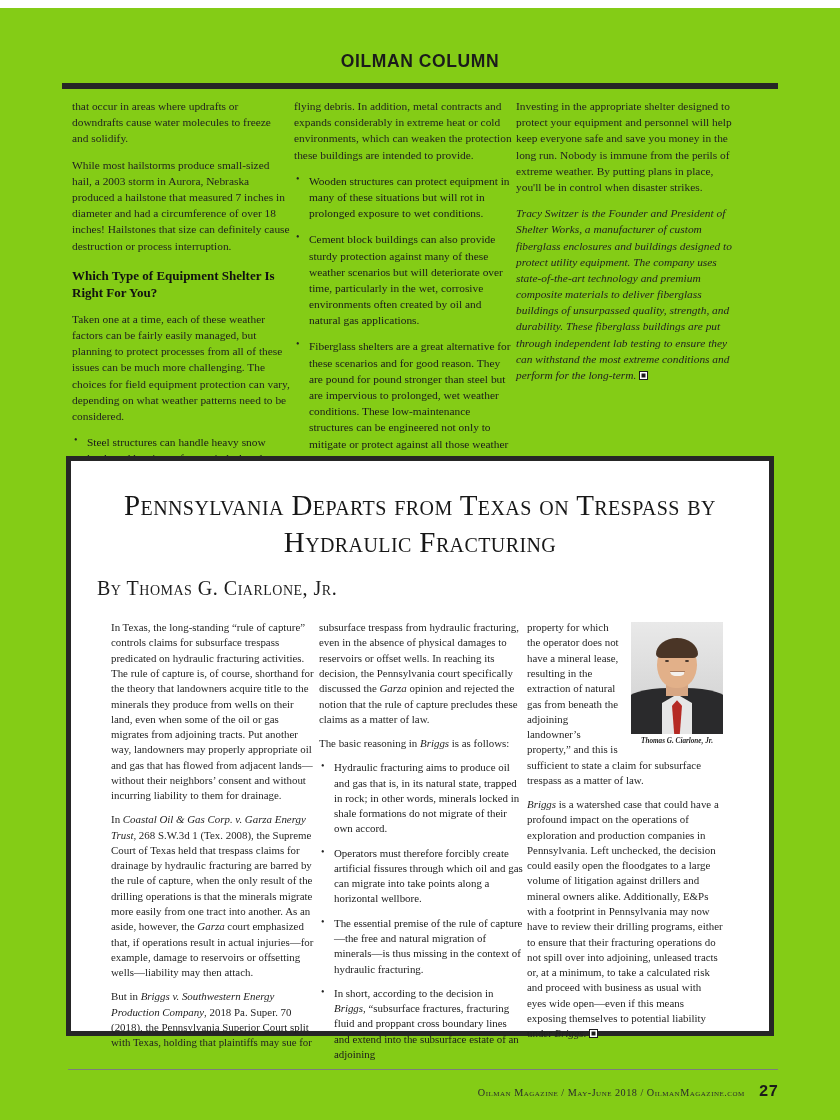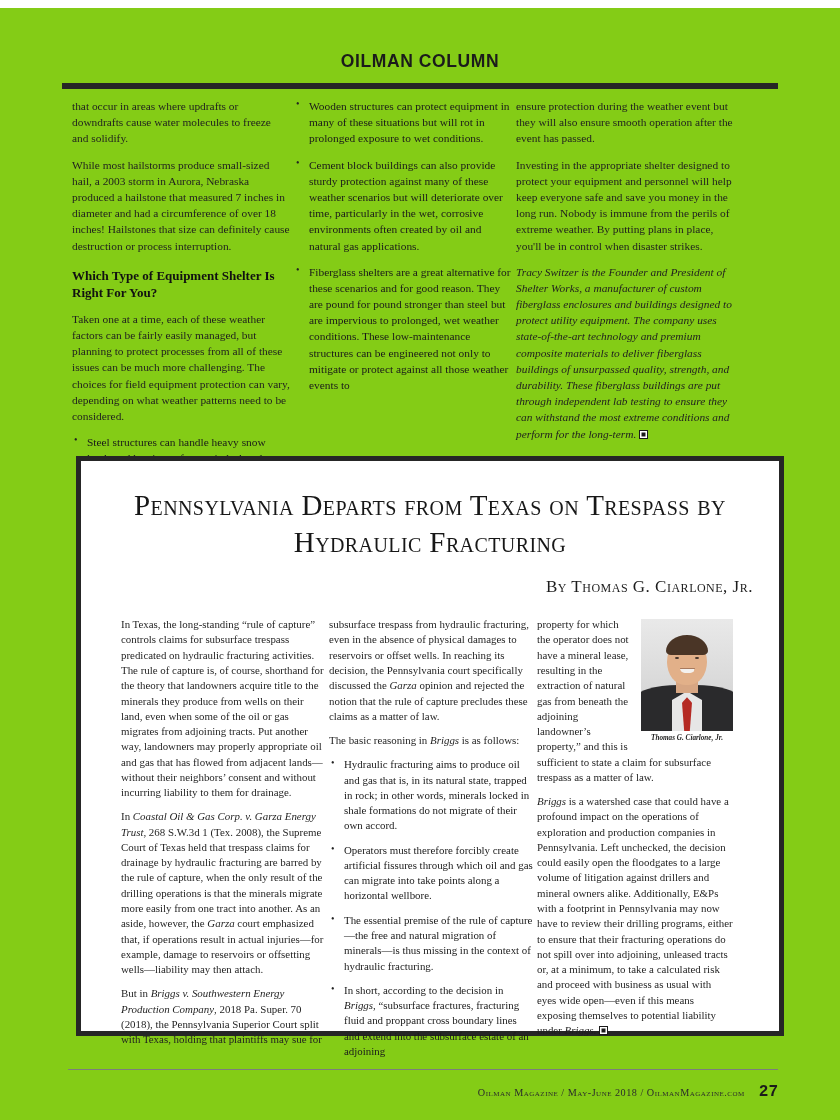--- a/index.html
+++ b/index.html
@@ -106,21 +106,21 @@
     background: #1a1a1a;
     border: 1.5px solid #1a1a1a;
     box-shadow: inset 0 0 0 1.5px #fff;
     vertical-align: -1px;
     margin-left: 3px;
   }
 
   
   .feature {
     position: absolute;
-    left: 76px;
+    left: 66px;
     top: 448px;
     width: 708px;
     height: 580px;
     border: 5px solid #262626;
     box-sizing: border-box;
     background: #fff;
   }
   .feature-inner {
     padding: 26px 26px 14px 26px;
   }
@@ -128,22 +128,22 @@
     text-align: center;
     font-size: 29px;
     line-height: 1.28;
     font-variant: small-caps;
     letter-spacing: 0.4px;
     color: #171717;
     margin: 0 14px;
     font-weight: normal;
   }
   .feature-byline {
-    text-align: right;
-    font-size: 17px;
+    text-align: left;
+    font-size: 20px;
     font-variant: small-caps;
     letter-spacing: 0.5px;
     margin-top: 16px;
     margin-bottom: 20px;
     color: #1d1d1d;
   }
   .feature-cols {
     display: flex;
     gap: 4px;
     padding: 0 14px;
@@ -325,29 +325,29 @@
       <p>that occur in areas where updrafts or downdrafts cause water molecules to freeze and solidify.</p>
       <p>While most hailstorms produce small-sized hail, a 2003 storm in Aurora, Nebraska produced a hailstone that measured 7 inches in diameter and had a circumference of over 18 inches! Hailstones that size can definitely cause destruction or process interruption.</p>
       <h3>Which Type of Equipment Shelter Is Right For You?</h3>
       <p>Taken one at a time, each of these weather factors can be fairly easily managed, but planning to protect processes from all of these issues can be much more challenging. The choices for field equipment protection can vary, depending on what weather patterns need to be considered.</p>
       <ul class="bullets">
         <li>Steel structures can handle heavy snow loads and hurricane-force winds, but they are subject to corrosion in wet weather, flooding or areas of high humidity. They could also be dented by a hailstorm or by</li>
       </ul>
     </div>
 
     <div class="col">
+      <p>flying debris. In addition, metal contracts and expands considerably in extreme heat or cold environments, which can weaken the protection these buildings are intended to provide.</p>
       <ul class="bullets">
         <li>Wooden structures can protect equipment in many of these situations but will rot in prolonged exposure to wet conditions.</li>
         <li>Cement block buildings can also provide sturdy protection against many of these weather scenarios but will deteriorate over time, particularly in the wet, corrosive environments often created by oil and natural gas applications.</li>
         <li>Fiberglass shelters are a great alternative for these scenarios and for good reason. They are pound for pound stronger than steel but are impervious to prolonged, wet weather conditions. These low-maintenance structures can be engineered not only to mitigate or protect against all those weather events to</li>
       </ul>
     </div>
 
     <div class="col">
-      <p>ensure protection during the weather event but they will also ensure smooth operation after the event has passed.</p>
       <p>Investing in the appropriate shelter designed to protect your equipment and personnel will help keep everyone safe and save you money in the long run. Nobody is immune from the perils of extreme weather. By putting plans in place, you'll be in control when disaster strikes.</p>
       <p class="bio"><span>Tracy Switzer is the Founder and President of Shelter Works, a manufacturer of custom fiberglass enclosures and buildings designed to protect utility equipment. The company uses state-of-the-art technology and premium composite materials to deliver fiberglass buildings of unsurpassed quality, strength, and durability. These fiberglass buildings are put through independent lab testing to ensure they can withstand the most extreme conditions and perform for the long-term.</span><span class="endmark"></span></p>
     </div>
 
   </div>
 
   <div class="feature">
     <div class="feature-inner">
       <h1 class="feature-title">Pennsylvania Departs from Texas on Trespass by Hydraulic Fracturing</h1>
       <div class="feature-byline">By Thomas G. Ciarlone, Jr.</div>

